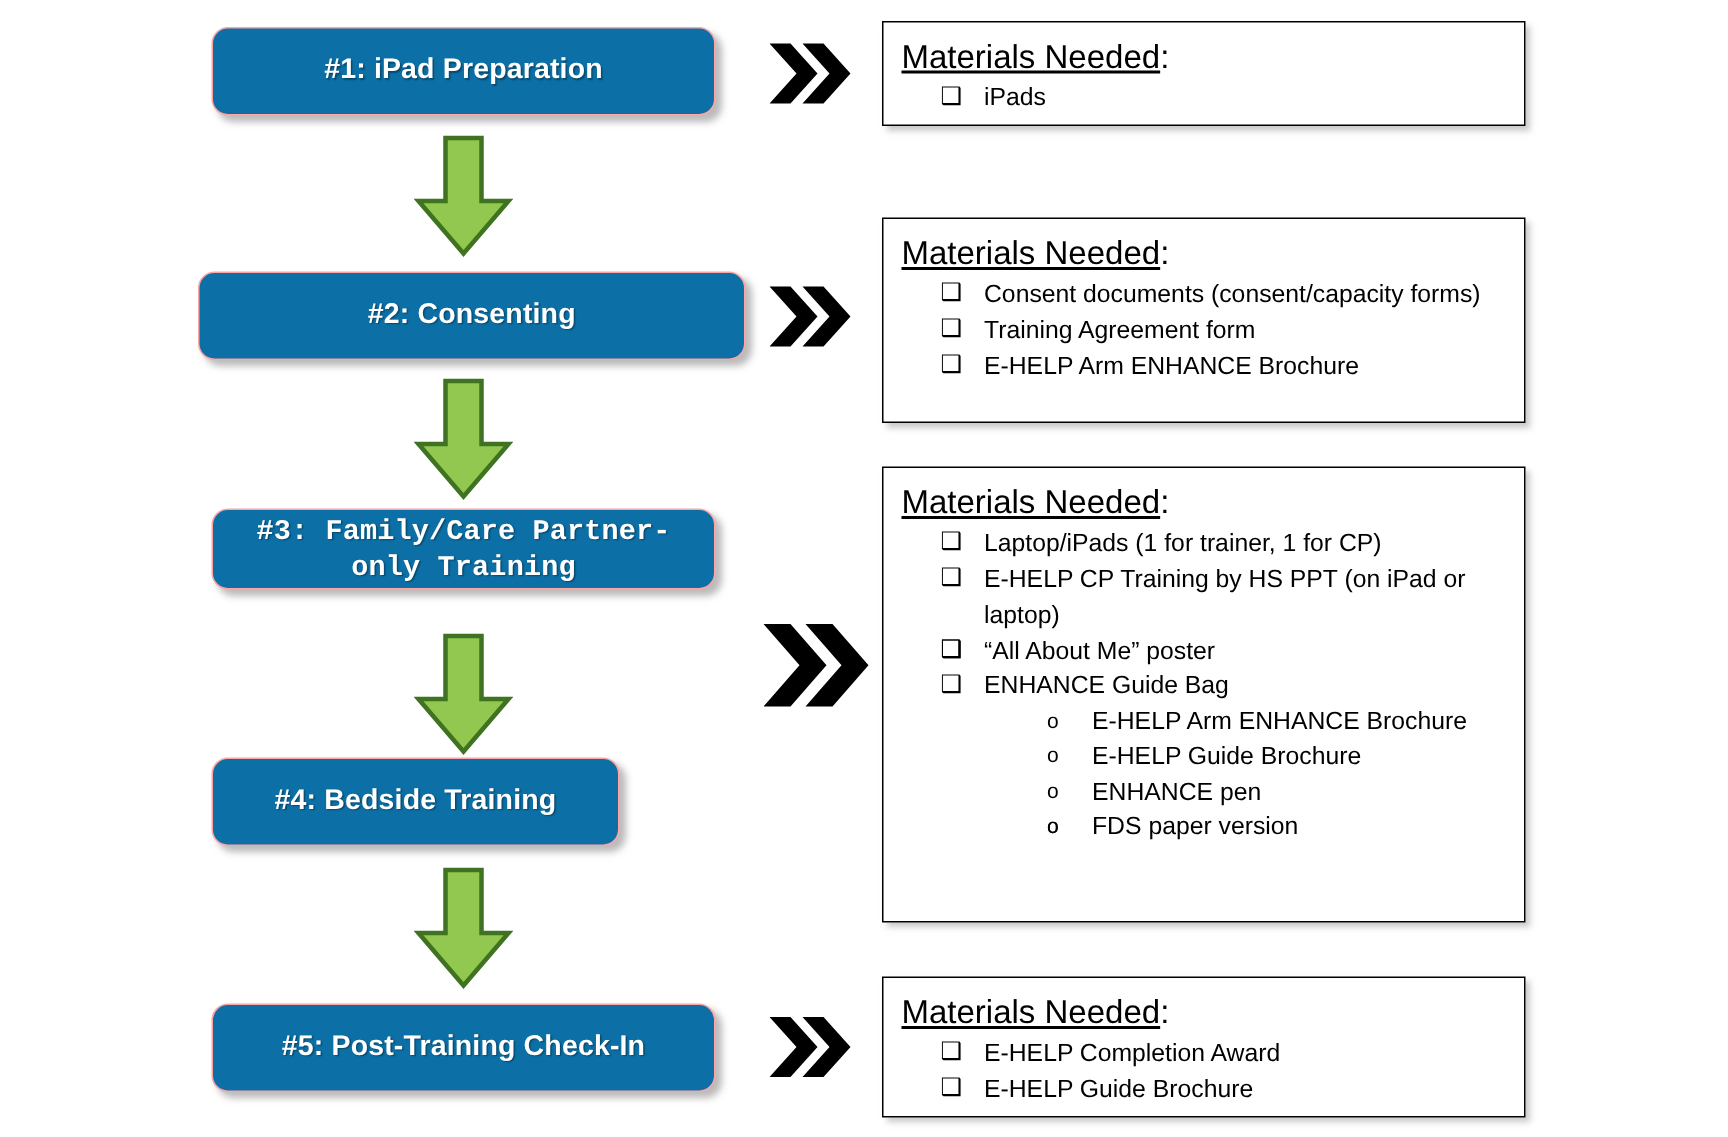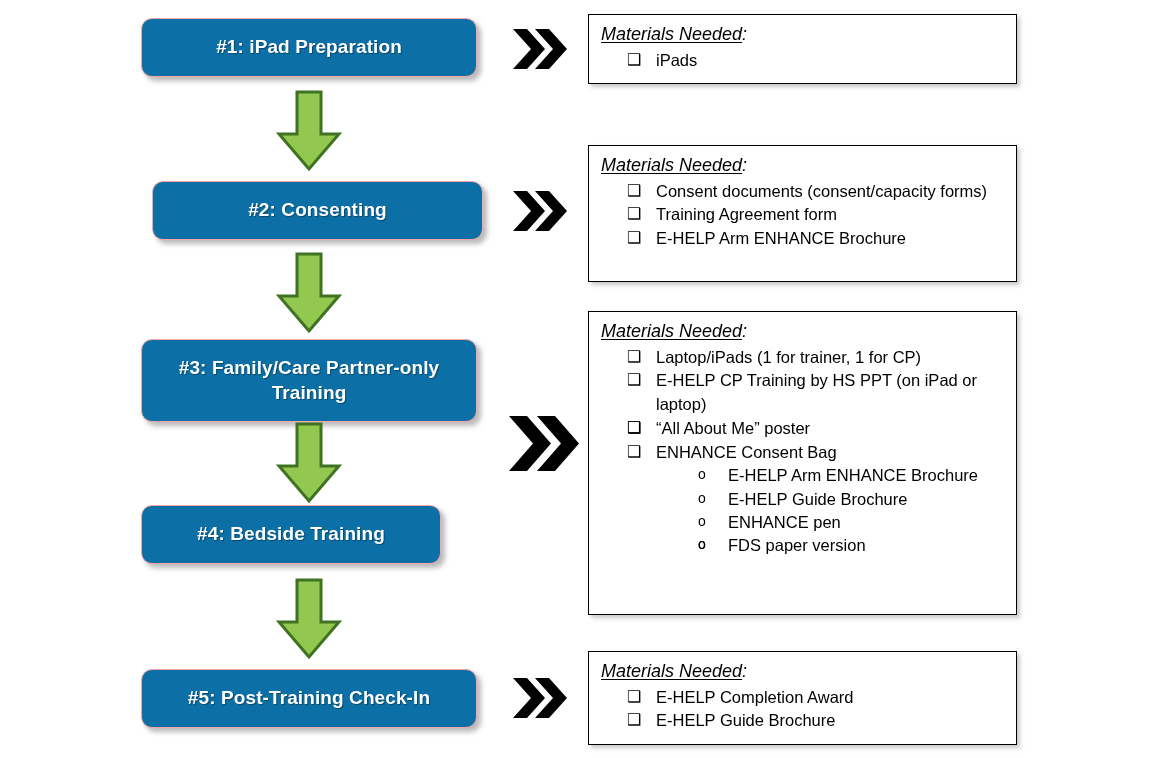--- a/index.html
+++ b/index.html
@@ -59,25 +59,24 @@
     box-sizing: border-box;
     background: #ffffff;
     border: 1.4px solid #000000;
     box-shadow: 3px 3px 4px rgba(150,150,150,0.5);
     padding: 7px 10px 8px 12px;
     font-size: 16.5px;
     color: #000000;
     line-height: 1.42;
   }
   .mat-title {
-    font-size: 18px;
+    font-size: 22px;
     color: #000;
     margin: 0 0 1px 0;
     display: block;
-    font-style: italic;
   }
   .mat-title .u {
     text-decoration: underline;
     text-underline-offset: 2px;
   }
   .mat-list {
     list-style: none;
     margin: 0;
     padding: 0 0 0 26px;
   }
@@ -114,29 +113,29 @@
 </style>
 </head>
 <body>
 
 <div id="canvas">
 
   <div class="step-box" style="left:141px; top:18px; width:336px; height:59px;">
     <span>#1: iPad Preparation</span>
   </div>
 
-  <div class="step-box" style="left:152px; top:181px; width:331px; height:59px;">
+  <div class="step-box" style="left:132px; top:181px; width:365px; height:59px;">
     <span>#2: Consenting</span>
   </div>
 
-  <div class="step-box" style="left:141px; top:339px; width:336px; height:83px;">
+  <div class="step-box" style="left:141px; top:339px; width:336px; height:54px;font-family:Liberation Mono, monospace;">
     <span>#3: Family/Care  Partner-only Training</span>
   </div>
 
-  <div class="step-box" style="left:141px; top:505px; width:300px; height:59px;">
+  <div class="step-box" style="left:141px; top:505px; width:272px; height:59px;">
     <span>#4: Bedside Training</span>
   </div>
 
   <div class="step-box" style="left:141px; top:669px; width:336px; height:59px;">
     <span>#5: Post-Training Check-In</span>
   </div>
 
   <div class="green-arrow" style="left:276px; top:90px;">
     <svg width="66" height="82" viewBox="0 0 66 82">
       <polygon points="21,2 45,2 45,44 63,44 33,79 3,44 21,44" fill="#92C84F" stroke="#3F7221" stroke-width="3" stroke-linejoin="miter"></polygon>
@@ -230,21 +229,21 @@
       </li>
       <li>
         <span class="bullet-sq">❑</span>
       </li>
       <li>
         <span class="bullet-sq">❑</span>
         <span class="li-text">“All About Me” poster</span>
       </li>
       <li>
         <span class="bullet-sq">❑</span>
-        <span class="li-text">ENHANCE Consent Bag</span>
+        <span class="li-text">ENHANCE Guide Bag</span>
         <ul class="sub-list">
           <li>
             <span class="bullet-ci">o</span>
             <span class="li-text">E-HELP Arm ENHANCE Brochure</span>
           </li>
           <li>
             <span class="bullet-ci">o</span>
             <span class="li-text">E-HELP Guide Brochure</span>
           </li>
           <li>

